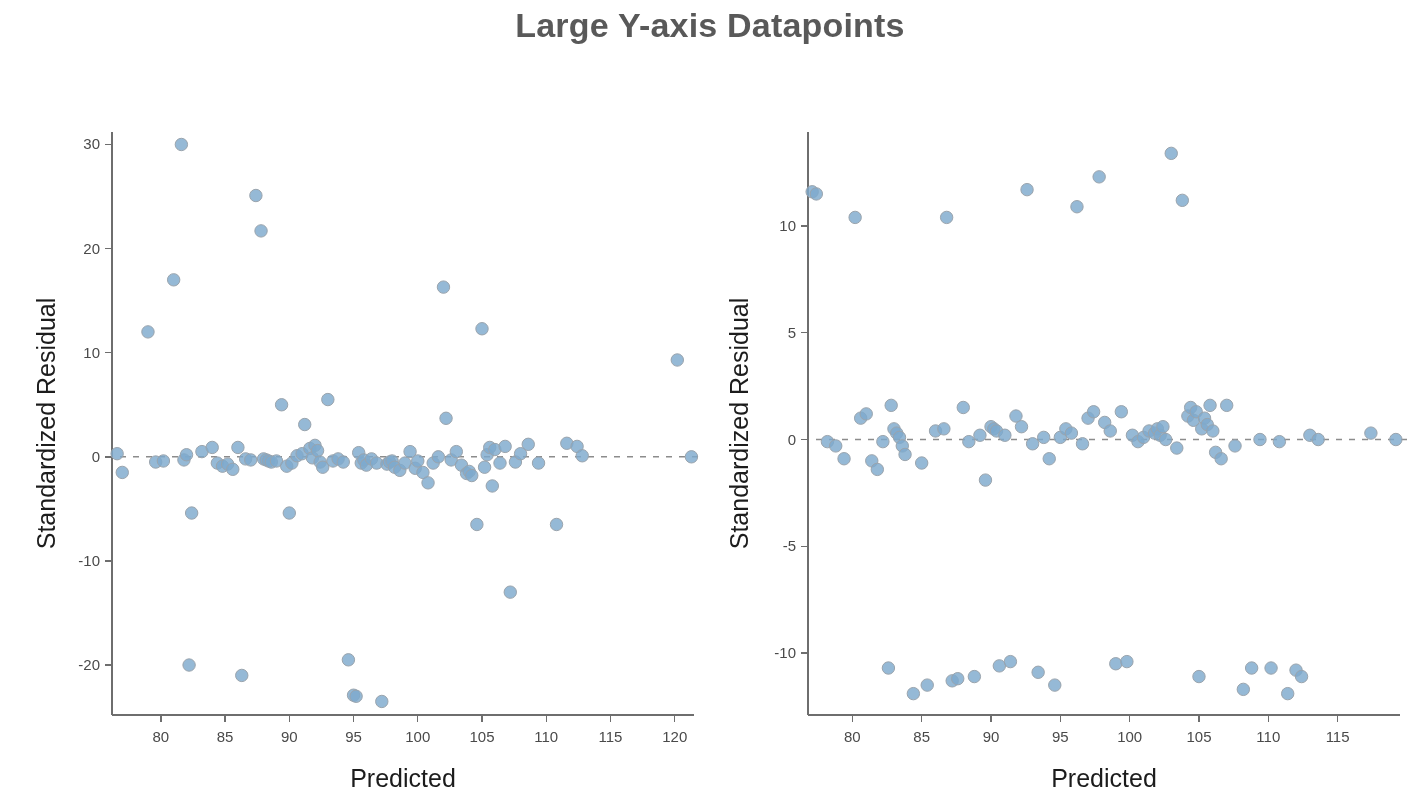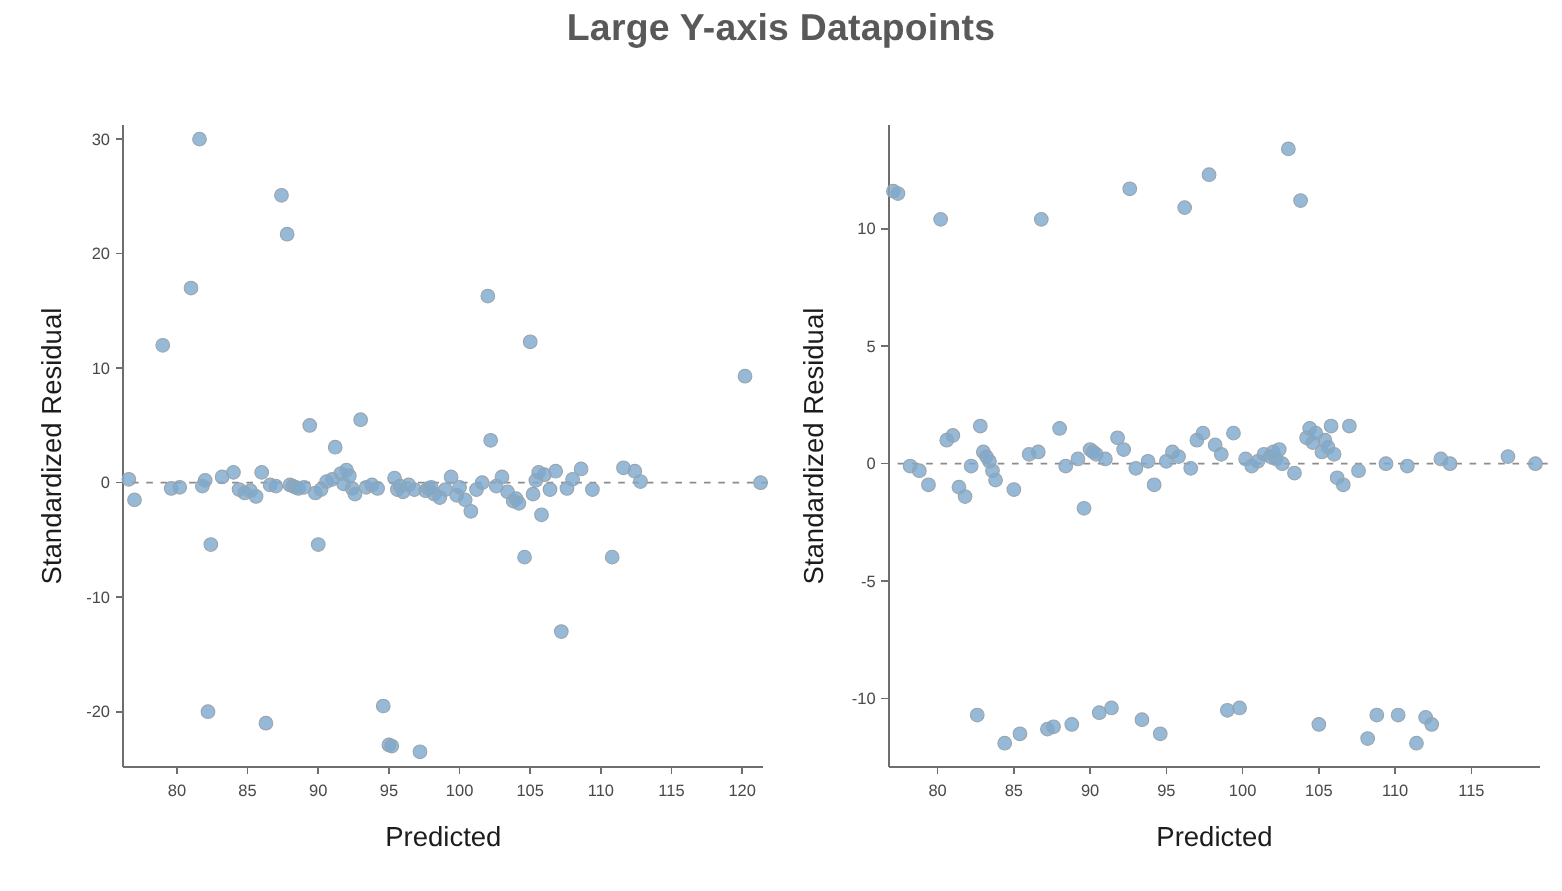--- a/index.html
+++ b/index.html
@@ -24,21 +24,21 @@
     width: 1420px;
     text-align: center;
     font-size: 34px;
     font-weight: bold;
     color: #595959;
     letter-spacing: 0.2px;
     font-family: "Liberation Sans", sans-serif;
   }
   .panel {
     position: absolute;
-    top: 92px;
+    top: 110px;
     height: 700px;
   }
   #panel-left  { left: 0px;   width: 710px; }
   #panel-right { left: 710px; width: 710px; }
 
   .panel svg { display: block; }
 
   .axis-line {
     stroke: #6e6e6e;
     stroke-width: 1.6;

